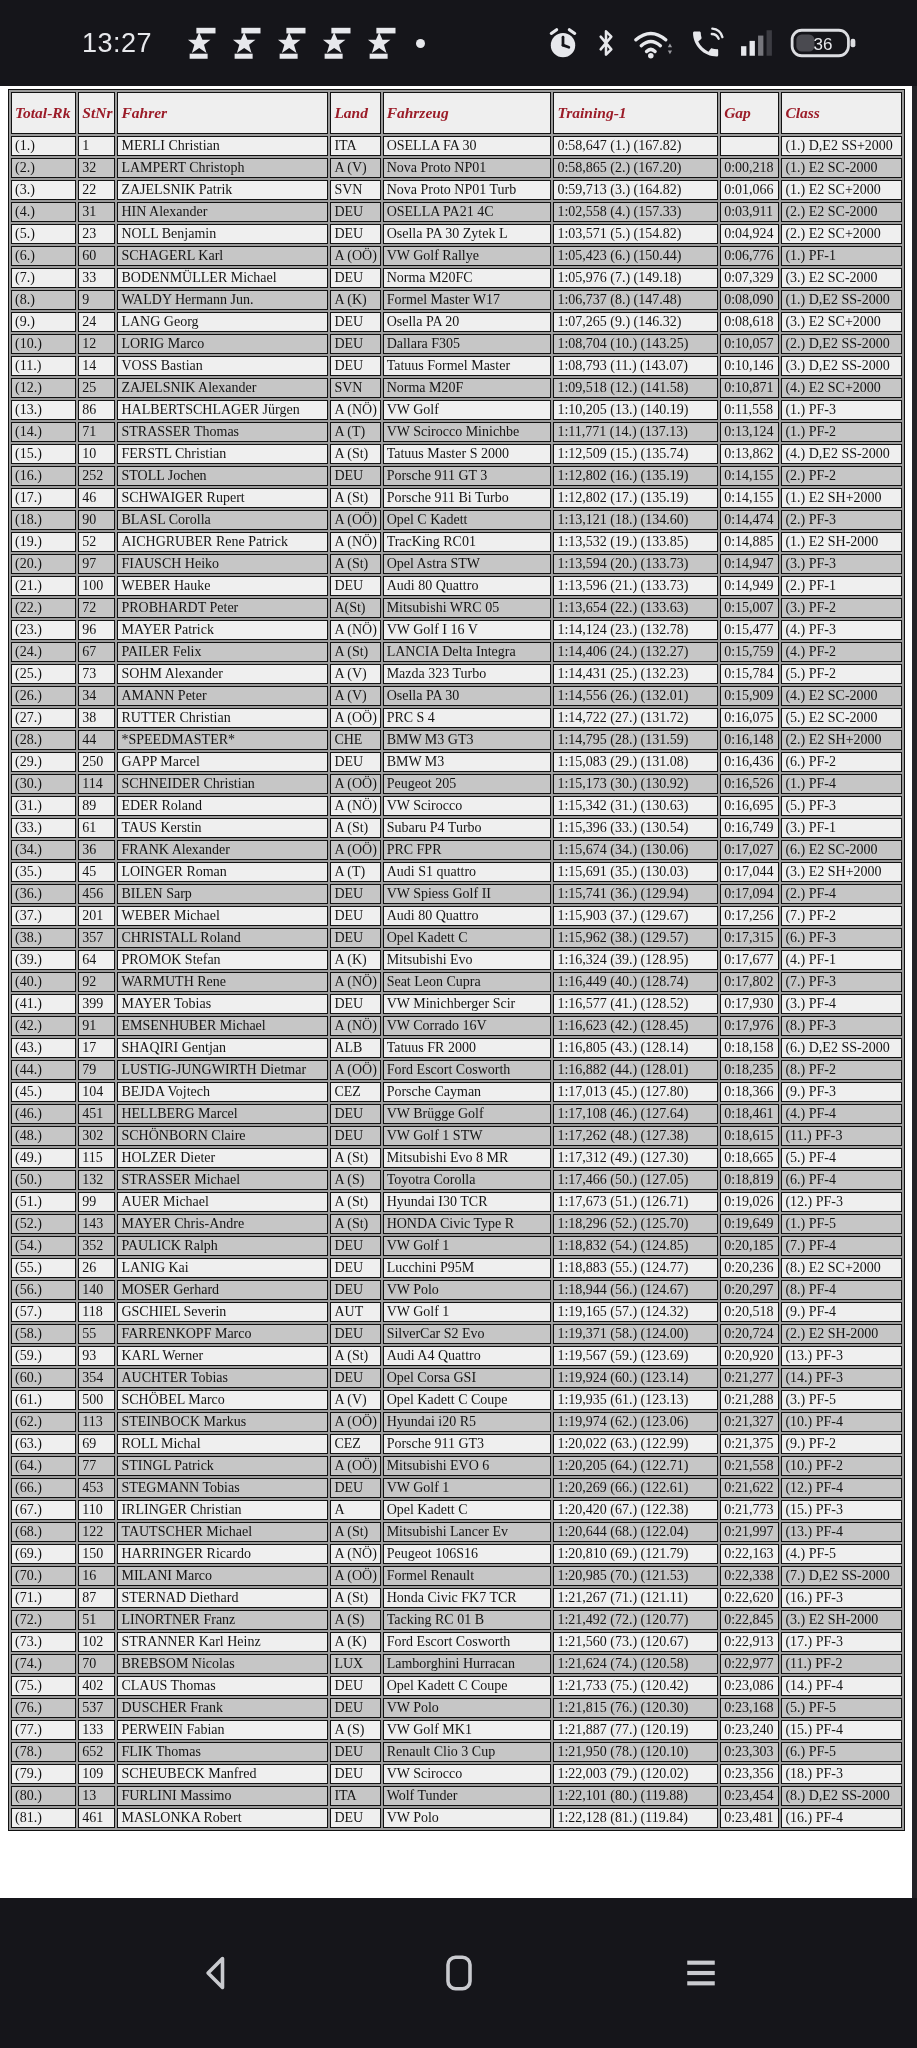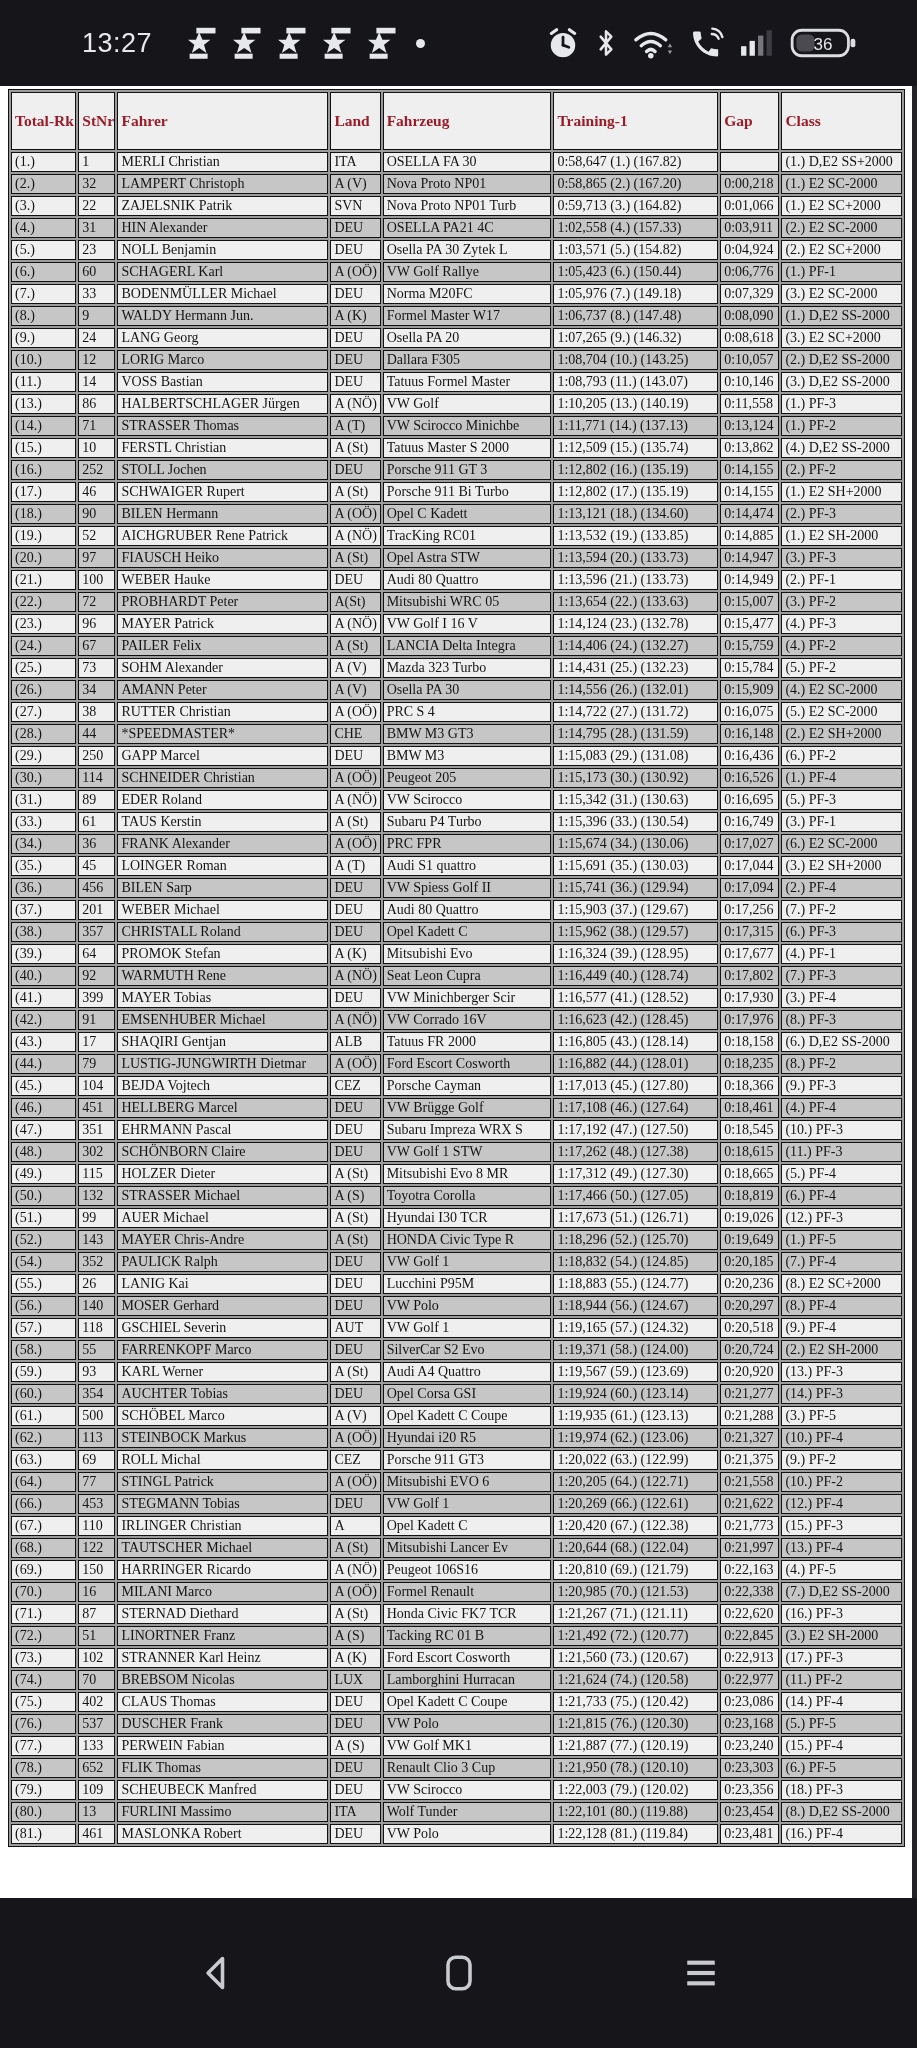--- a/index.html
+++ b/index.html
@@ -14,22 +14,22 @@
   .sb-dot{width:9px;height:9px;border-radius:50%;background:#e7e8ec;margin-left:16px;}
   .sb-right{margin-left:auto;display:flex;align-items:center;gap:13px;}
   
   .webview{position:absolute;top:86px;left:0;width:917px;height:1812px;background:#ffffff;
            overflow:hidden;box-sizing:border-box;padding:3px 0 0 8px;}
   .scrollbar{position:absolute;top:86px;right:0;width:5px;height:1812px;background:#232327;}
   table.results{border-collapse:separate;border-spacing:2px;background:#9b9b9b;
                 border:1px solid #111;table-layout:fixed;width:897px;
                 font-family:"Liberation Serif","DejaVu Serif",serif;}
   table.results th{border:1px solid #111;background:#efefef;color:#9b1c28;
-                   font-size:15.5px;font-weight:bold;text-align:left;padding:18px 3px;
-                   white-space:nowrap;overflow:hidden;height:20px;}
+                   font-size:15.5px;font-weight:bold;text-align:left;padding:10px 3px;
+                   white-space:nowrap;overflow:hidden;height:20px;font-style:italic;}
   table.results td{border:1px solid #111;color:#141414;font-size:14px;line-height:1;
                    padding:1px 3px;white-space:nowrap;overflow:hidden;height:16px;}
   tr.r-light td{background:#efefef;}
   tr.r-dark td{background:#c6c6c6;}
   
   .nav-bar{position:absolute;left:0;bottom:0;width:917px;height:150px;background:#15151a;
            display:flex;align-items:center;justify-content:center;gap:182px;}
   .nav-btn{display:flex;align-items:center;justify-content:center;width:60px;height:60px;}
 </style>
 </head>
@@ -260,20 +260,30 @@
           <tr class="r-light">
             <td>(11.)</td>
             <td>14</td>
             <td>VOSS Bastian</td>
             <td>DEU</td>
             <td>Tatuus Formel Master</td>
             <td>1:08,793 (11.) (143.07)</td>
             <td>0:10,146</td>
             <td>(3.) D,E2 SS-2000</td>
           </tr>
+          <tr class="r-dark">
+            <td>(12.)</td>
+            <td>25</td>
+            <td>ZAJELSNIK Alexander</td>
+            <td>SVN</td>
+            <td>Norma M20F</td>
+            <td>1:09,518 (12.) (141.58)</td>
+            <td>0:10,871</td>
+            <td>(4.) E2 SC+2000</td>
+          </tr>
           <tr class="r-light">
             <td>(13.)</td>
             <td>86</td>
             <td>HALBERTSCHLAGER Jürgen</td>
             <td>A (NÖ)</td>
             <td>VW Golf</td>
             <td>1:10,205 (13.) (140.19)</td>
             <td>0:11,558</td>
             <td>(1.) PF-3</td>
           </tr>
@@ -313,21 +323,21 @@
             <td>SCHWAIGER Rupert</td>
             <td>A (St)</td>
             <td>Porsche 911 Bi Turbo</td>
             <td>1:12,802 (17.) (135.19)</td>
             <td>0:14,155</td>
             <td>(1.) E2 SH+2000</td>
           </tr>
           <tr class="r-dark">
             <td>(18.)</td>
             <td>90</td>
-            <td>BILEN Hermann</td>
+            <td>BLASL Corolla</td>
             <td>A (OÖ)</td>
             <td>Opel C Kadett</td>
             <td>1:13,121 (18.) (134.60)</td>
             <td>0:14,474</td>
             <td>(2.) PF-3</td>
           </tr>
           <tr class="r-light">
             <td>(19.)</td>
             <td>52</td>
             <td>AICHGRUBER Rene Patrick</td>
@@ -589,30 +599,20 @@
           </tr>
           <tr class="r-dark">
             <td>(46.)</td>
             <td>451</td>
             <td>HELLBERG Marcel</td>
             <td>DEU</td>
             <td>VW Brügge Golf</td>
             <td>1:17,108 (46.) (127.64)</td>
             <td>0:18,461</td>
             <td>(4.) PF-4</td>
-          </tr>
-          <tr class="r-light">
-            <td>(47.)</td>
-            <td>351</td>
-            <td>EHRMANN Pascal</td>
-            <td>DEU</td>
-            <td>Subaru Impreza WRX S</td>
-            <td>1:17,192 (47.) (127.50)</td>
-            <td>0:18,545</td>
-            <td>(10.) PF-3</td>
           </tr>
           <tr class="r-dark">
             <td>(48.)</td>
             <td>302</td>
             <td>SCHÖNBORN Claire</td>
             <td>DEU</td>
             <td>VW Golf 1 STW</td>
             <td>1:17,262 (48.) (127.38)</td>
             <td>0:18,615</td>
             <td>(11.) PF-3</td>

